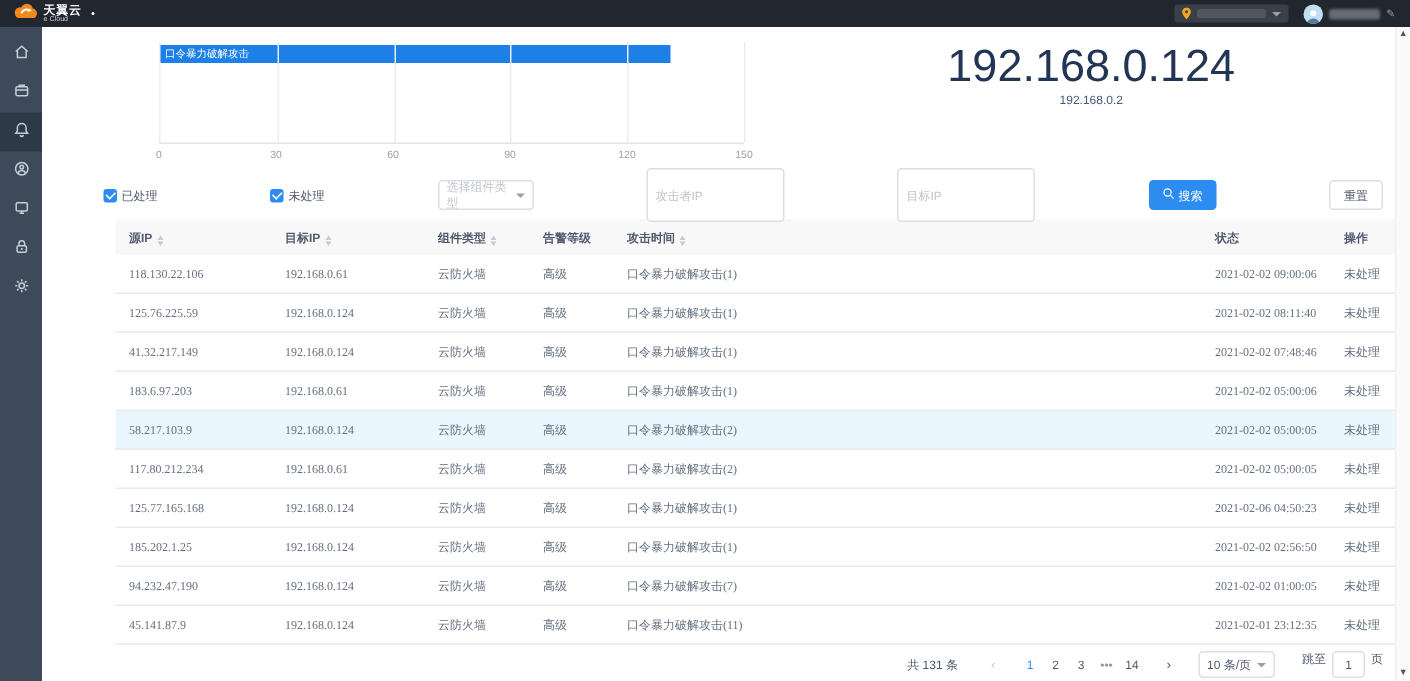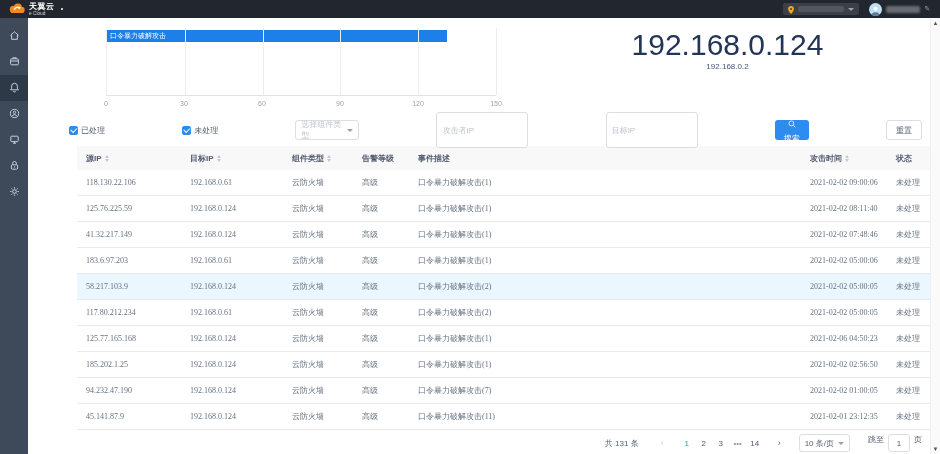--- a/index.html
+++ b/index.html
@@ -60,29 +60,29 @@
   .cb.on::after { content:""; width:5px; height:2.5px; border-left:1.2px solid #fff;
                   border-bottom:1.2px solid #fff; transform:rotate(-45deg) translateY(-.5px); }
   .sel { display:flex; align-items:center; height:20px; border:1px solid #dcdee2; border-radius:3px;
          padding:0 5px; background:#fff; cursor:pointer; }
   .sel-text { font-size:8px; color:#c0c4cc; margin-right:5px; }
   .txt-input { height:36px; width:92px; border:1px solid #dcdee2; border-radius:3px; padding:0 5px;
                font-size:8px; color:#515a6e; font-family:inherit; outline:none; }
   .txt-input::placeholder { color:#c0c4cc; }
   .btn-search { display:flex; align-items:center; gap:3px; height:20px; padding:0 9px;
                 background:#2d8cf0; border:none; border-radius:3px; color:#fff; font-size:8px;
-                font-family:inherit; cursor:pointer;flex-direction:column; }
+                font-family:inherit; cursor:pointer; }
   .btn-reset { height:20px; padding:0 9px; background:#fff; border:1px solid #dcdee2; border-radius:3px;
                color:#515a6e; font-size:8px; font-family:inherit; cursor:pointer; }
 
   
   .table { margin:4px 0 0 8px; width:894px; }
   .thead, .tr { display:grid; grid-template-columns:104px 102px 70px 56px 1fr 86px 50px 34px; align-items:center; }
   .thead { height:24px; background:#f8f8f9; font-size:8px; font-weight:bold; color:#515a6e; }
-  .th { padding-left:9px; display:flex; align-items:center; white-space:nowrap; }
+  .th { padding-left:9px; display:flex; align-items:flex-end; white-space:nowrap; }
   .sort { display:inline-flex; flex-direction:column; gap:1px; margin-left:3px; }
   .sort i { width:0; height:0; border-left:2.5px solid transparent; border-right:2.5px solid transparent; }
   .sort .up { border-bottom:3px solid #c5c8ce; }
   .sort .dn { border-top:3px solid #c5c8ce; }
   .tr { height:26px; border-bottom:1px solid #e8eaec; font-size:8px; color:#657180; background:#fff;font-family:Liberation Serif, serif; }
   .tr.hl { background:#ebf7ff; }
   .td { padding-left:9px; white-space:nowrap; overflow:hidden; }
   .td.op { display:flex; justify-content:center; padding-left:0; }
   .op-btn { width:12px; height:12px; cursor:pointer; display:inline-flex; }
 
@@ -296,23 +296,20 @@
             <span>组件类型</span>
             <span class="sort">
               <i class="up"></i>
               <i class="dn"></i>
             </span>
           </div>
           <div class="th">
             <span>告警等级</span>
           </div>
           <div class="th">
-            <span>事件描述</span>
-          </div>
-          <div class="th">
             <span>攻击时间</span>
             <span class="sort">
               <i class="up"></i>
               <i class="dn"></i>
             </span>
           </div>
           <div class="th">
             <span>状态</span>
           </div>
           <div class="th">

